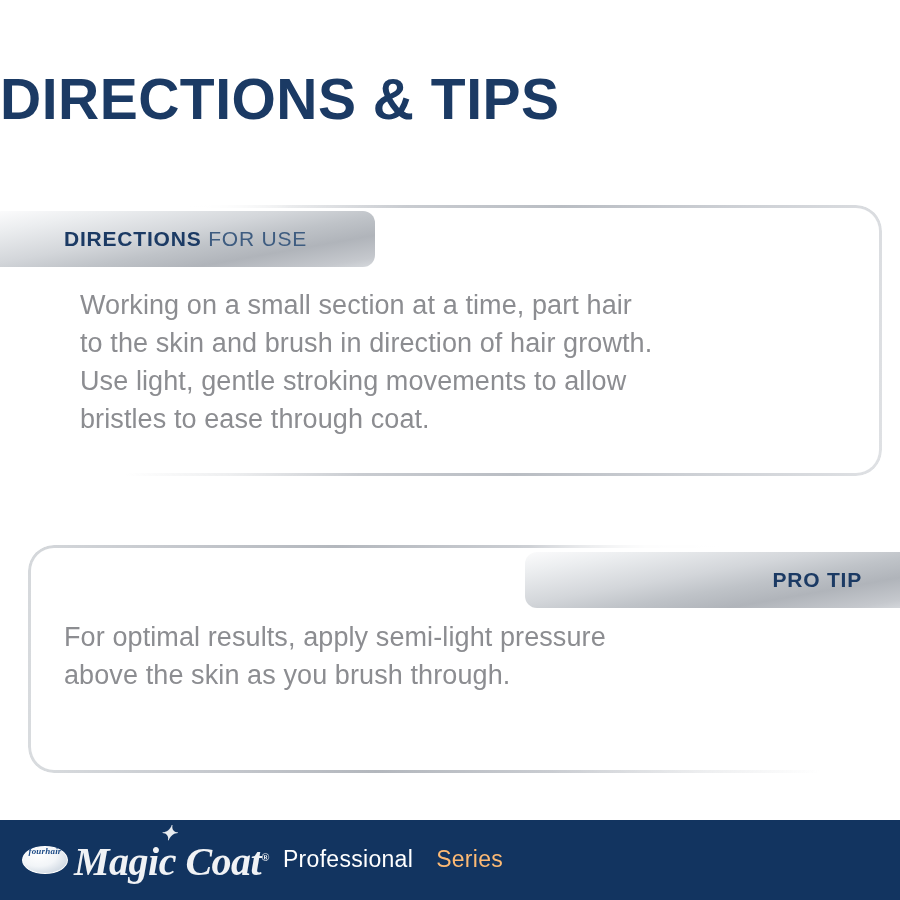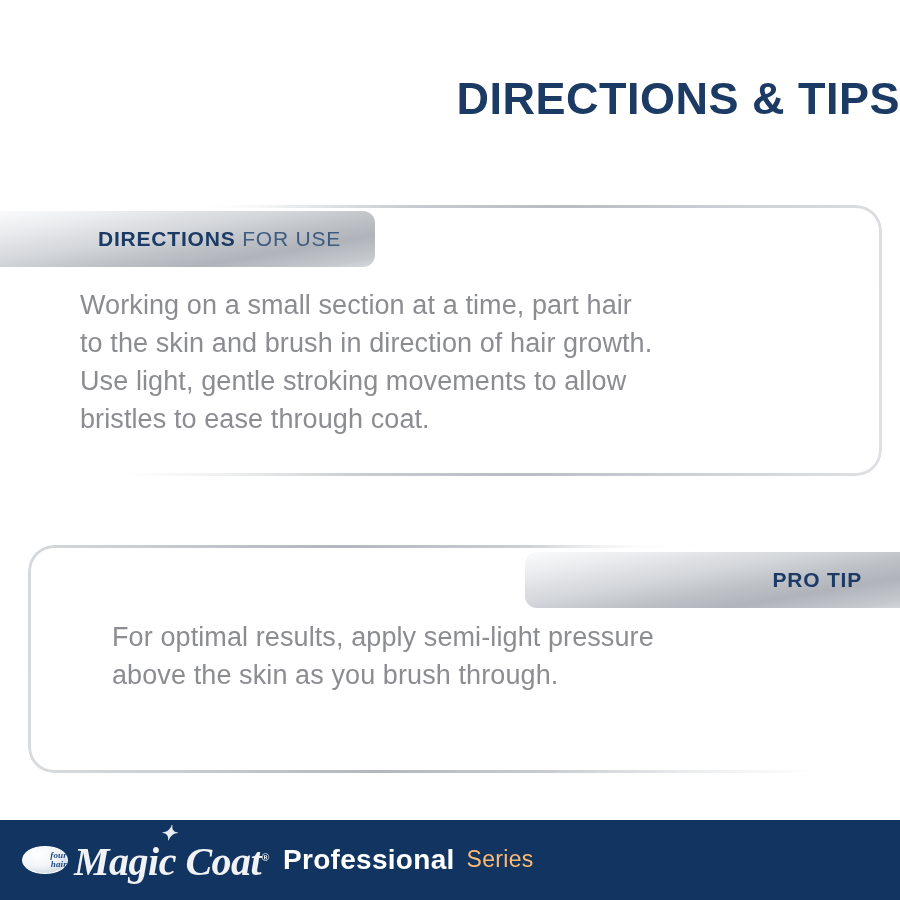--- a/index.html
+++ b/index.html
@@ -20,24 +20,24 @@
     height: 900px;
     background: #ffffff;
   }
 
   
   #page-title {
     position: absolute;
     left: 0;
     top: 68px;
     width: 900px;
-    text-align: right;
+    text-align: left;
     font-family: "Liberation Sans", sans-serif;
     font-weight: bold;
-    font-size: 45px;
+    font-size: 57px;
     letter-spacing: 0.5px;
     color: #1b3a64;
     line-height: 62px;
     white-space: nowrap;
   }
 
   
   .card {
     position: absolute;
     box-sizing: border-box;
@@ -164,21 +164,21 @@
     border-radius: 0 12px 12px 0;
     background: linear-gradient(170deg,
       #fbfbfc 0%,
       #eceef0 16%,
       #d3d6da 42%,
       #bfc3c8 58%,
       #b0b4ba 74%,
       #c5c8cd 92%,
       #d6d9dd 100%);
     justify-content: flex-start;
-    padding-left: 98px;
+    padding-left: 64px;
     box-sizing: border-box;
   }
 
   #banner-protip {
     left: 525px;
     top: 552px;
     width: 385px;
     border-radius: 12px 0 0 12px;
     background: linear-gradient(170deg,
       #fbfbfc 0%,
@@ -205,21 +205,20 @@
   }
   #copy-directions {
     left: 80px;
     top: 286px;
     width: 790px;
   }
   #copy-protip {
     left: 64px;
     top: 618px;
     width: 760px;
-    margin-left: 48px;
   }
 
   
   #footer {
     position: absolute;
     left: 0;
     top: 820px;
     width: 900px;
     height: 80px;
     background: #123460;
@@ -232,22 +231,22 @@
     margin-left: 22px;
   }
   #brand-oval {
     position: relative;
     width: 46px;
     height: 28px;
     border-radius: 50%;
     background: radial-gradient(ellipse at 35% 30%, #ffffff 0%, #f2f5f8 45%, #cfd8e2 80%, #b9c5d3 100%);
     border: 1.5px solid #ffffff;
     display: flex;
-    flex-direction: column;
-    align-items: flex-end;
+    flex-direction: row;
+    align-items: flex-start;
     justify-content: center;
     margin-right: 6px;
     box-sizing: border-box;
   }
   #brand-oval .ov-line {
     font-family: "Liberation Serif", serif;
     font-style: italic;
     font-weight: bold;
     font-size: 9px;
     line-height: 9px;
@@ -272,25 +271,25 @@
     color: #e8ebef;
     font-size: 20px;
     line-height: 20px;
   }
   #brand-reg {
     font-size: 11px;
     vertical-align: super;
     font-style: normal;
   }
   #brand-professional {
-    font-size: 28px;
-    font-weight: bold;
+    font-size: 23px;
+    font-weight: normal;
     color: #ffffff;
     letter-spacing: 0.3px;
-    margin-right: 12px;
+    margin-right: 23px;
   }
   #brand-series {
     font-size: 23px;
     font-weight: normal;
     color: #fdba74;
     letter-spacing: 0.3px;
   }
 </style>
 </head>
 <body>

